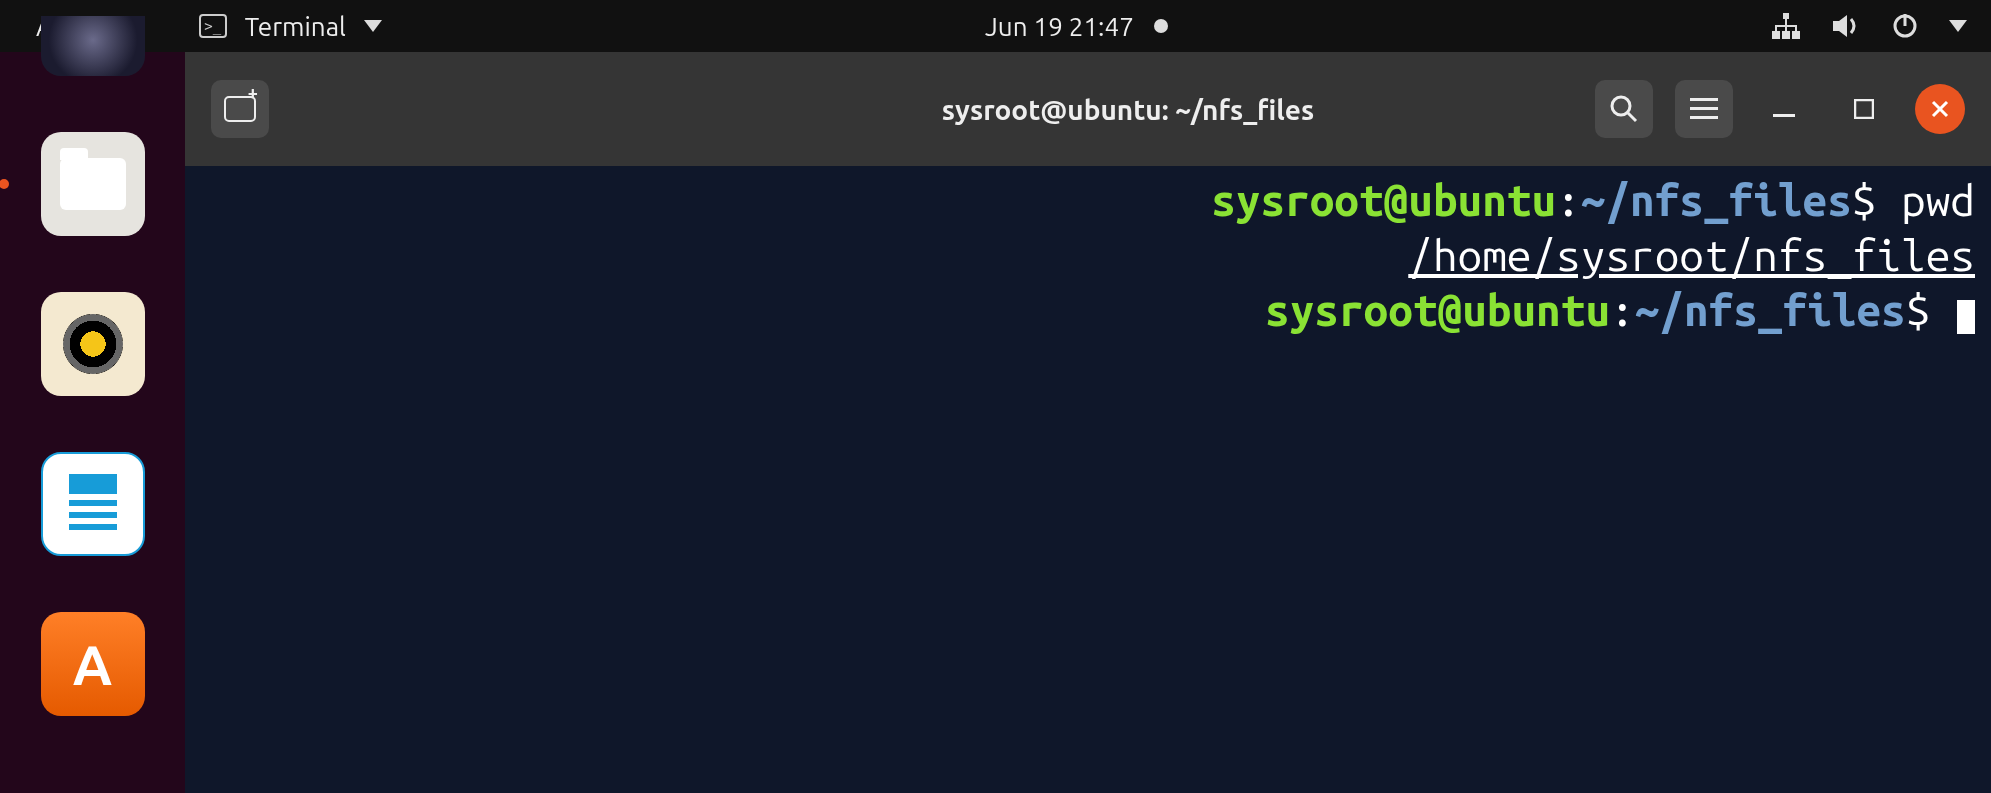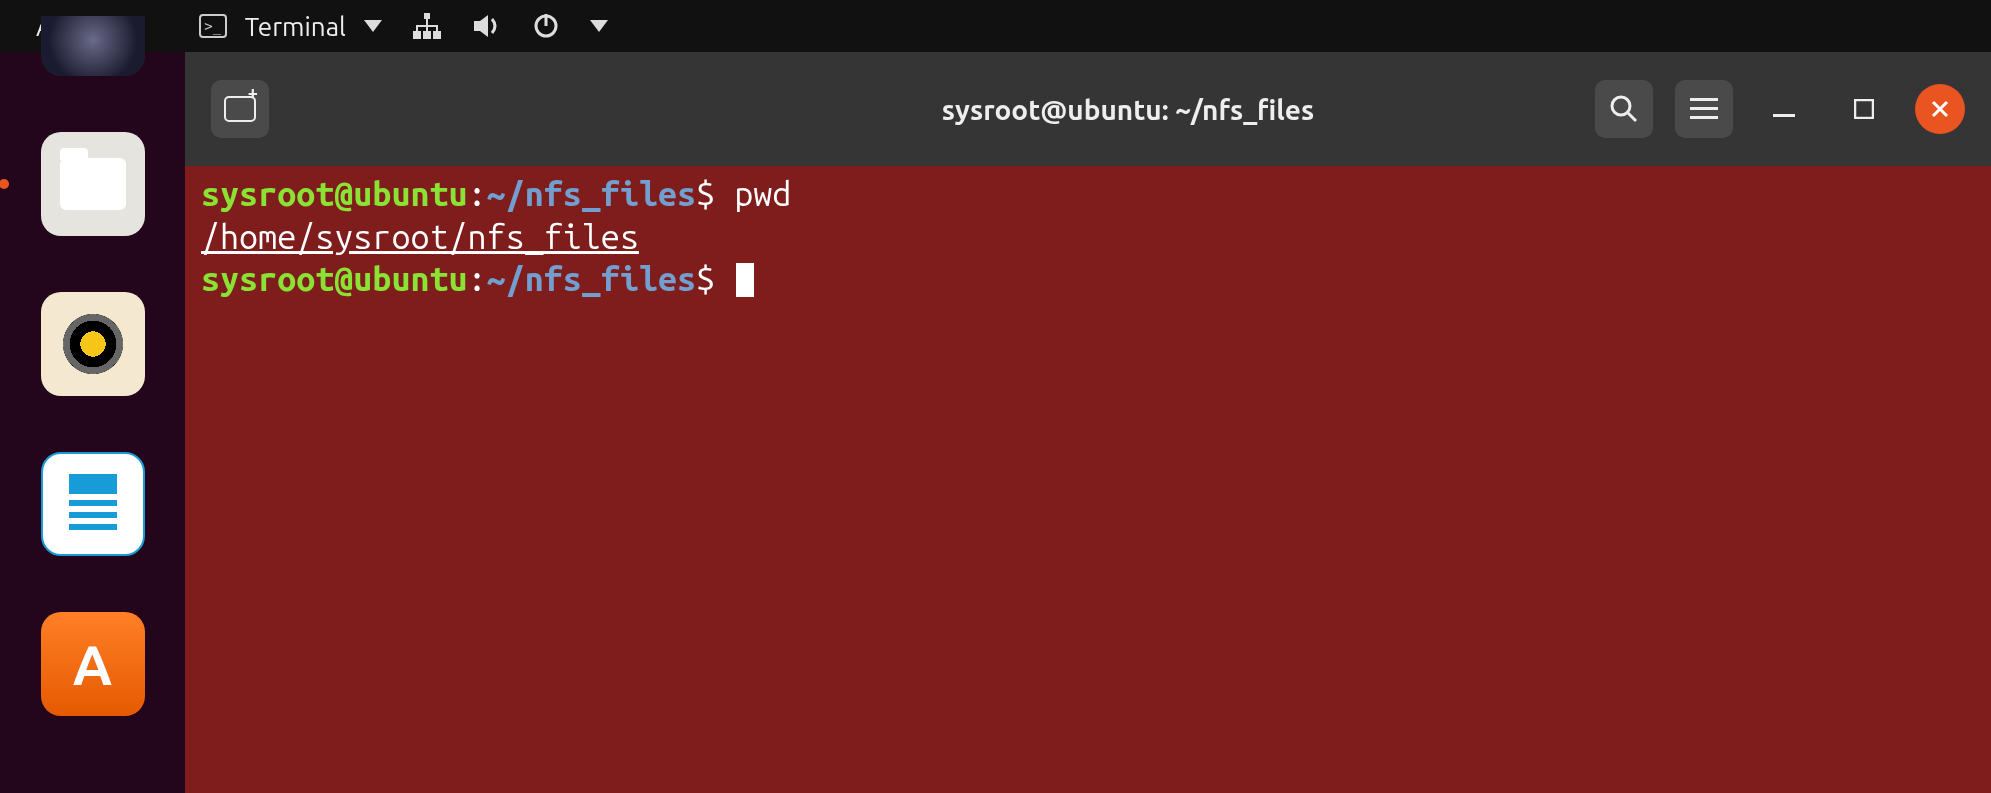--- a/index.html
+++ b/index.html
@@ -84,21 +84,22 @@
     position:absolute; left:-42px; top:50%; transform:translateY(-50%);
     width:10px; height:10px; border-radius:50%; background:#e95420;
   }
 
   
   .terminal-window {
     position: absolute;
     left: 185px; top: 52px;
     width: 1806px; height: 741px;
     display: flex; flex-direction: column;
-    background: #7f1d1d;
+    background: #0f172a;
+    text-align: right;
   }
   .titlebar {
     height: 114px;
     background: #353535;
     display: flex;
     align-items: center;
     padding: 0 26px;
     gap: 22px;
     color: #eee;
     font-size: 28px;
@@ -126,21 +127,21 @@
   }
   .newtab-glyph::after{
     content:"+"; position:absolute; top:-16px; right:-4px;
     font-size:18px; color:#eee;
   }
 
   .term-body {
     flex: 1;
     padding: 6px 16px;
     font-family: "Ubuntu Mono","DejaVu Sans Mono",monospace;
-    font-size: 34px;
+    font-size: 44px;
     line-height: 1.25;
     color: #fff;
     white-space: pre;
   }
   .p-user { color: #8ae234; font-weight: bold; }
   .p-colon { color: #fff; }
   .p-path { color: #729fcf; font-weight: bold; }
   .p-dollar { color: #fff; }
   .cmd { color: #fff; }
   .output { color: #fff; text-decoration: underline; }
@@ -156,20 +157,24 @@
 <body>
 
 <div class="topbar">
   <div class="left">
     <span>Activities</span>
     <div class="app">
       <span class="term-mini-icon">&gt;_</span>
       <span>Terminal</span>
       <span class="tri-down"></span>
     </div>
+  </div>
+  <div class="center">
+    <span>Jun 19  21:47</span>
+    <span class="dot"></span>
   </div>
   <div class="right">
     <span class="icon">
       <svg width="30" height="26" viewBox="0 0 30 26">
           <g fill="#ddd">
             <rect x="12" y="0" width="6" height="6"></rect>
             <rect x="14" y="6" width="2" height="6"></rect>
             <rect x="4" y="12" width="22" height="2"></rect>
             <rect x="4" y="14" width="2" height="4"></rect>
             <rect x="24" y="14" width="2" height="4"></rect>

